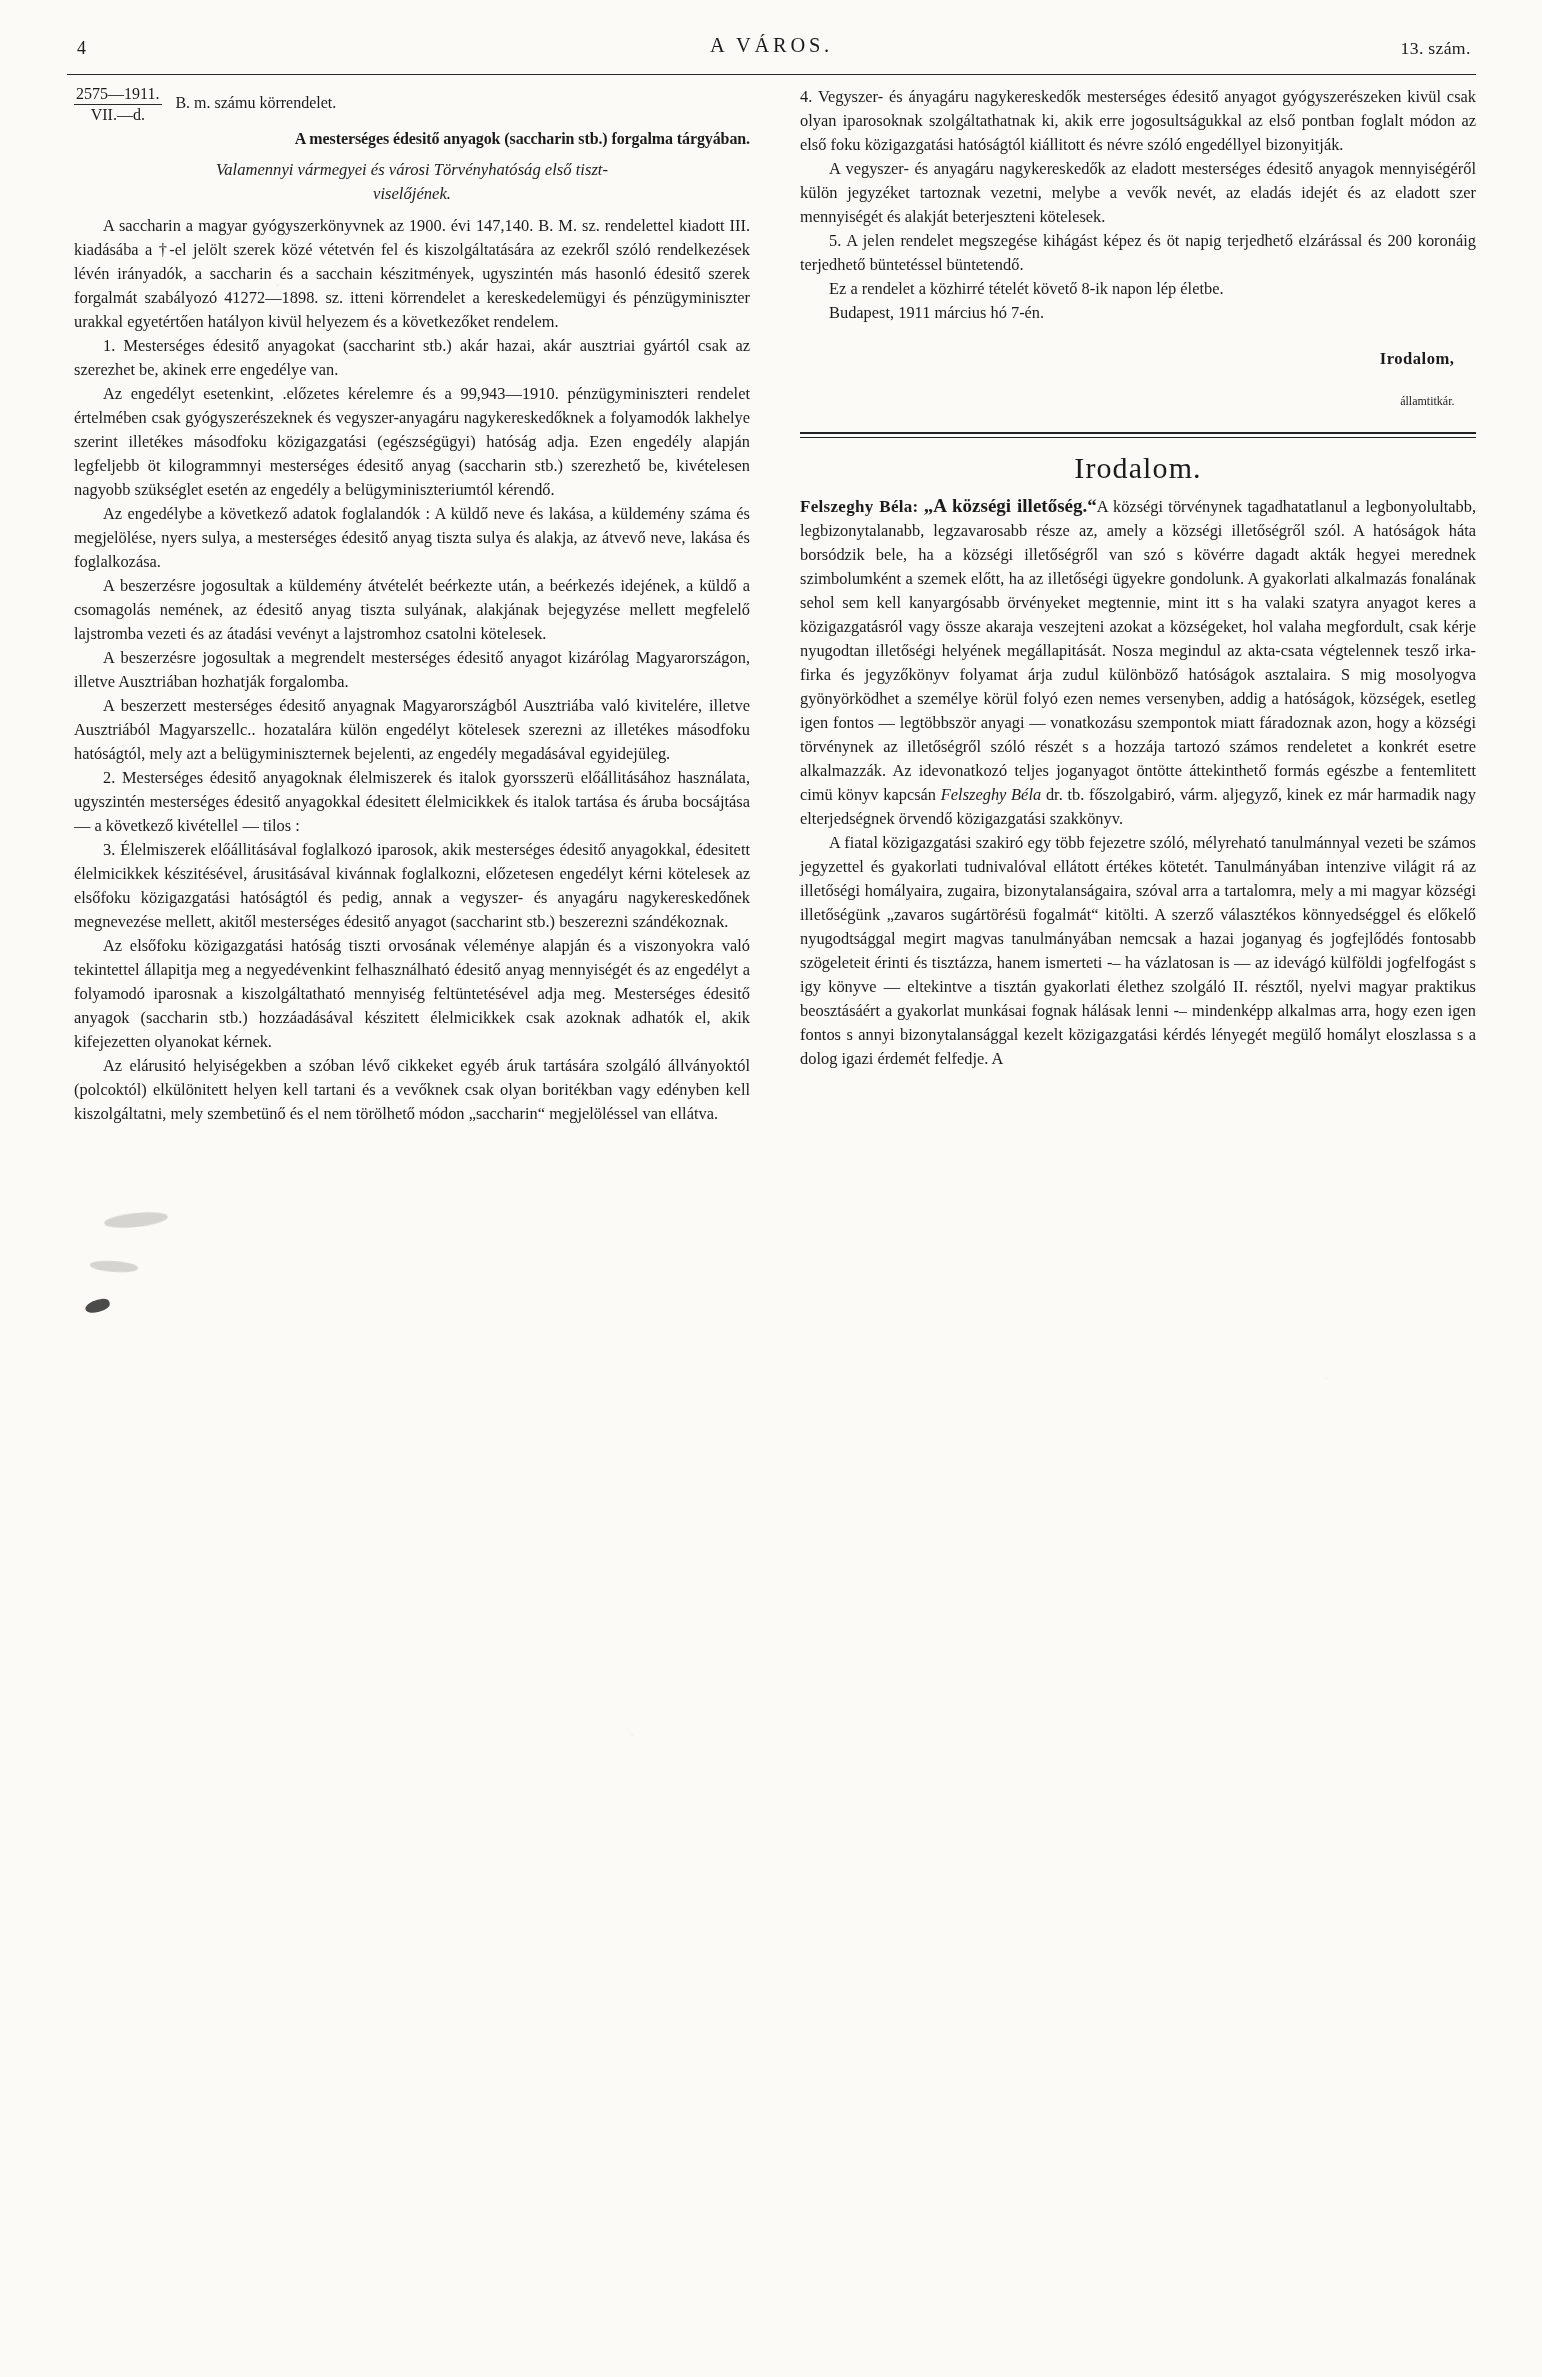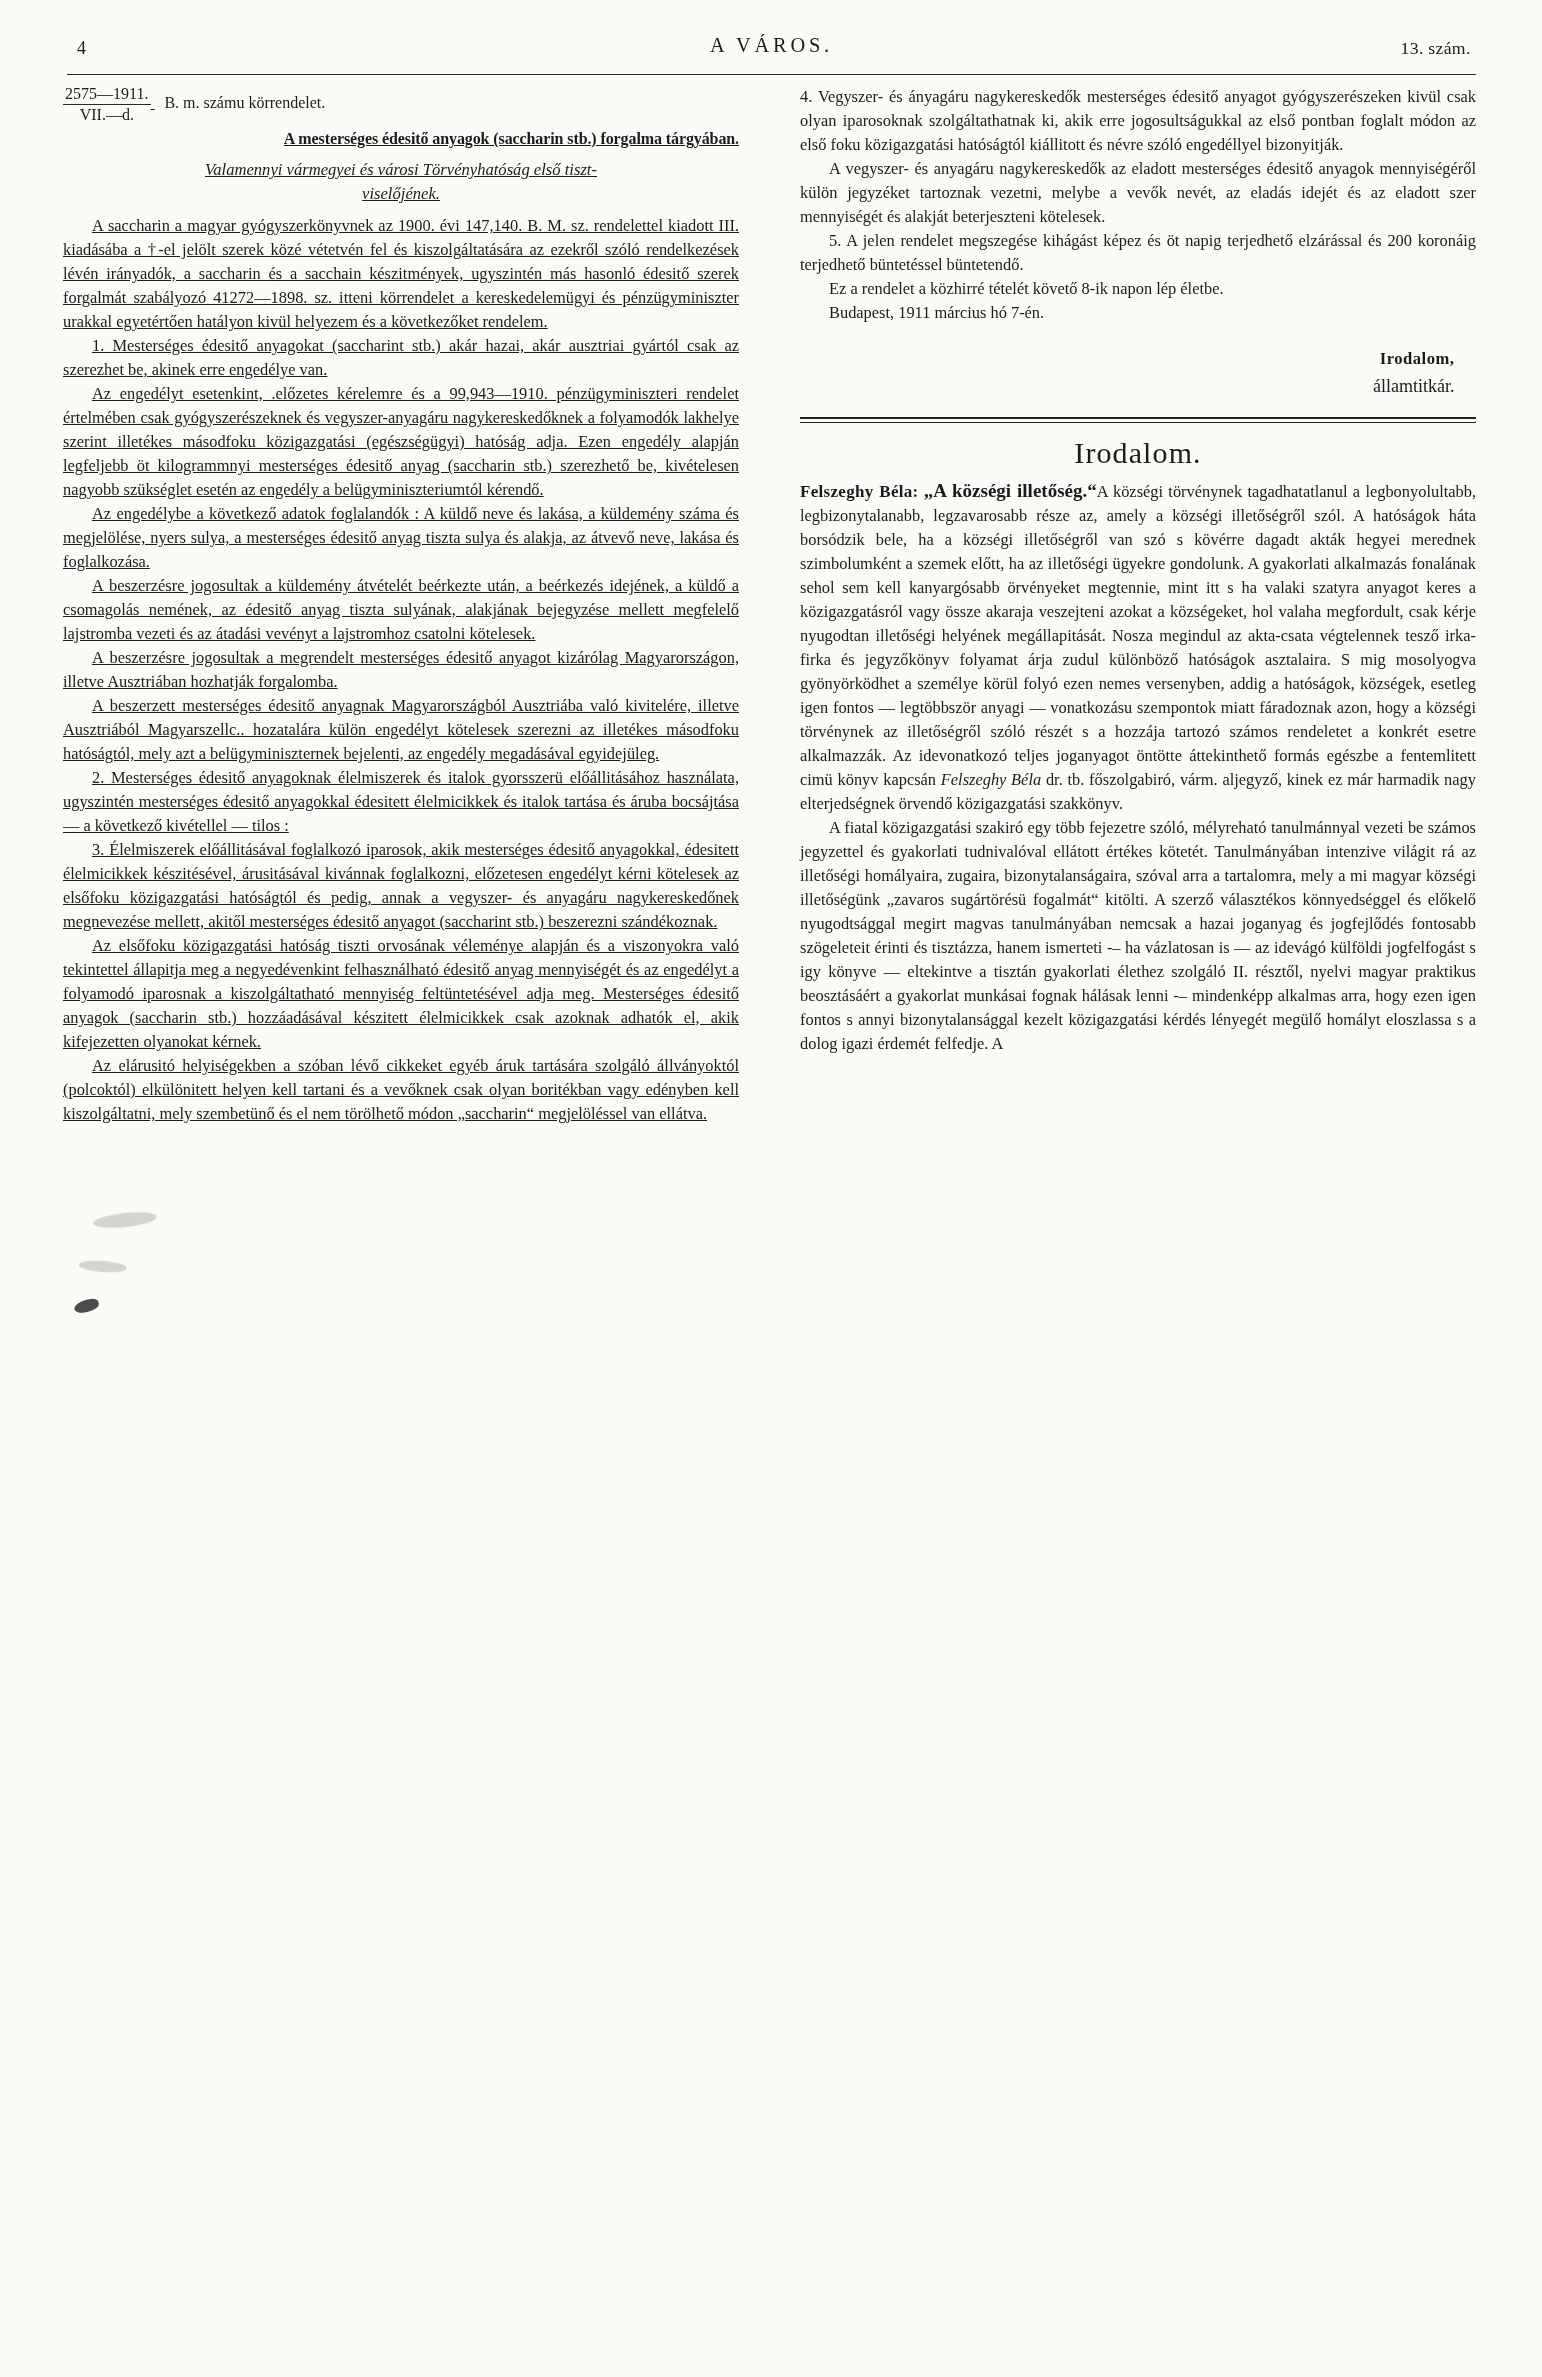--- a/index.html
+++ b/index.html
@@ -79,21 +79,21 @@
   .col {
     position: absolute;
     top: 0;
     width: 676px;
     font-size: 16.4px;
     line-height: 24px;
     text-align: justify;
     text-justify: inter-word;
     hyphens: manual;
   }
-  .col-left { left: 11px; text-decoration: underline; }
+  .col-left { left: 22px; }
   .col-right { left: 748px; }
   .col-divider {
     position: absolute;
     left: 715px;
     top: 2.1px;
     width: 0;
     height: 2256px;
     border-left: 0.5px solid #8f8d88;
     opacity: 0.0;
   }
@@ -155,22 +155,22 @@
     font-size: 13.4px;
     letter-spacing: 0.3px;
   }
   .sig-name {
     font-size: 16.6px;
     font-weight: bold;
     letter-spacing: 0.5px;
     margin-top: 1.1px;
   }
   .sig-role {
-    font-size: 18px;
-    margin-top: 3px;
+    font-size: 12px;
+    margin-top: 18px;
   }
   .double-rule {
     margin: 19.3px 0 0 0;
     border-top: 2.7px solid #222;
     border-bottom: 1.6px solid #222;
     height: 3.2px;
   }
   .section-head {
     text-align: center;
     font-size: 30px;

